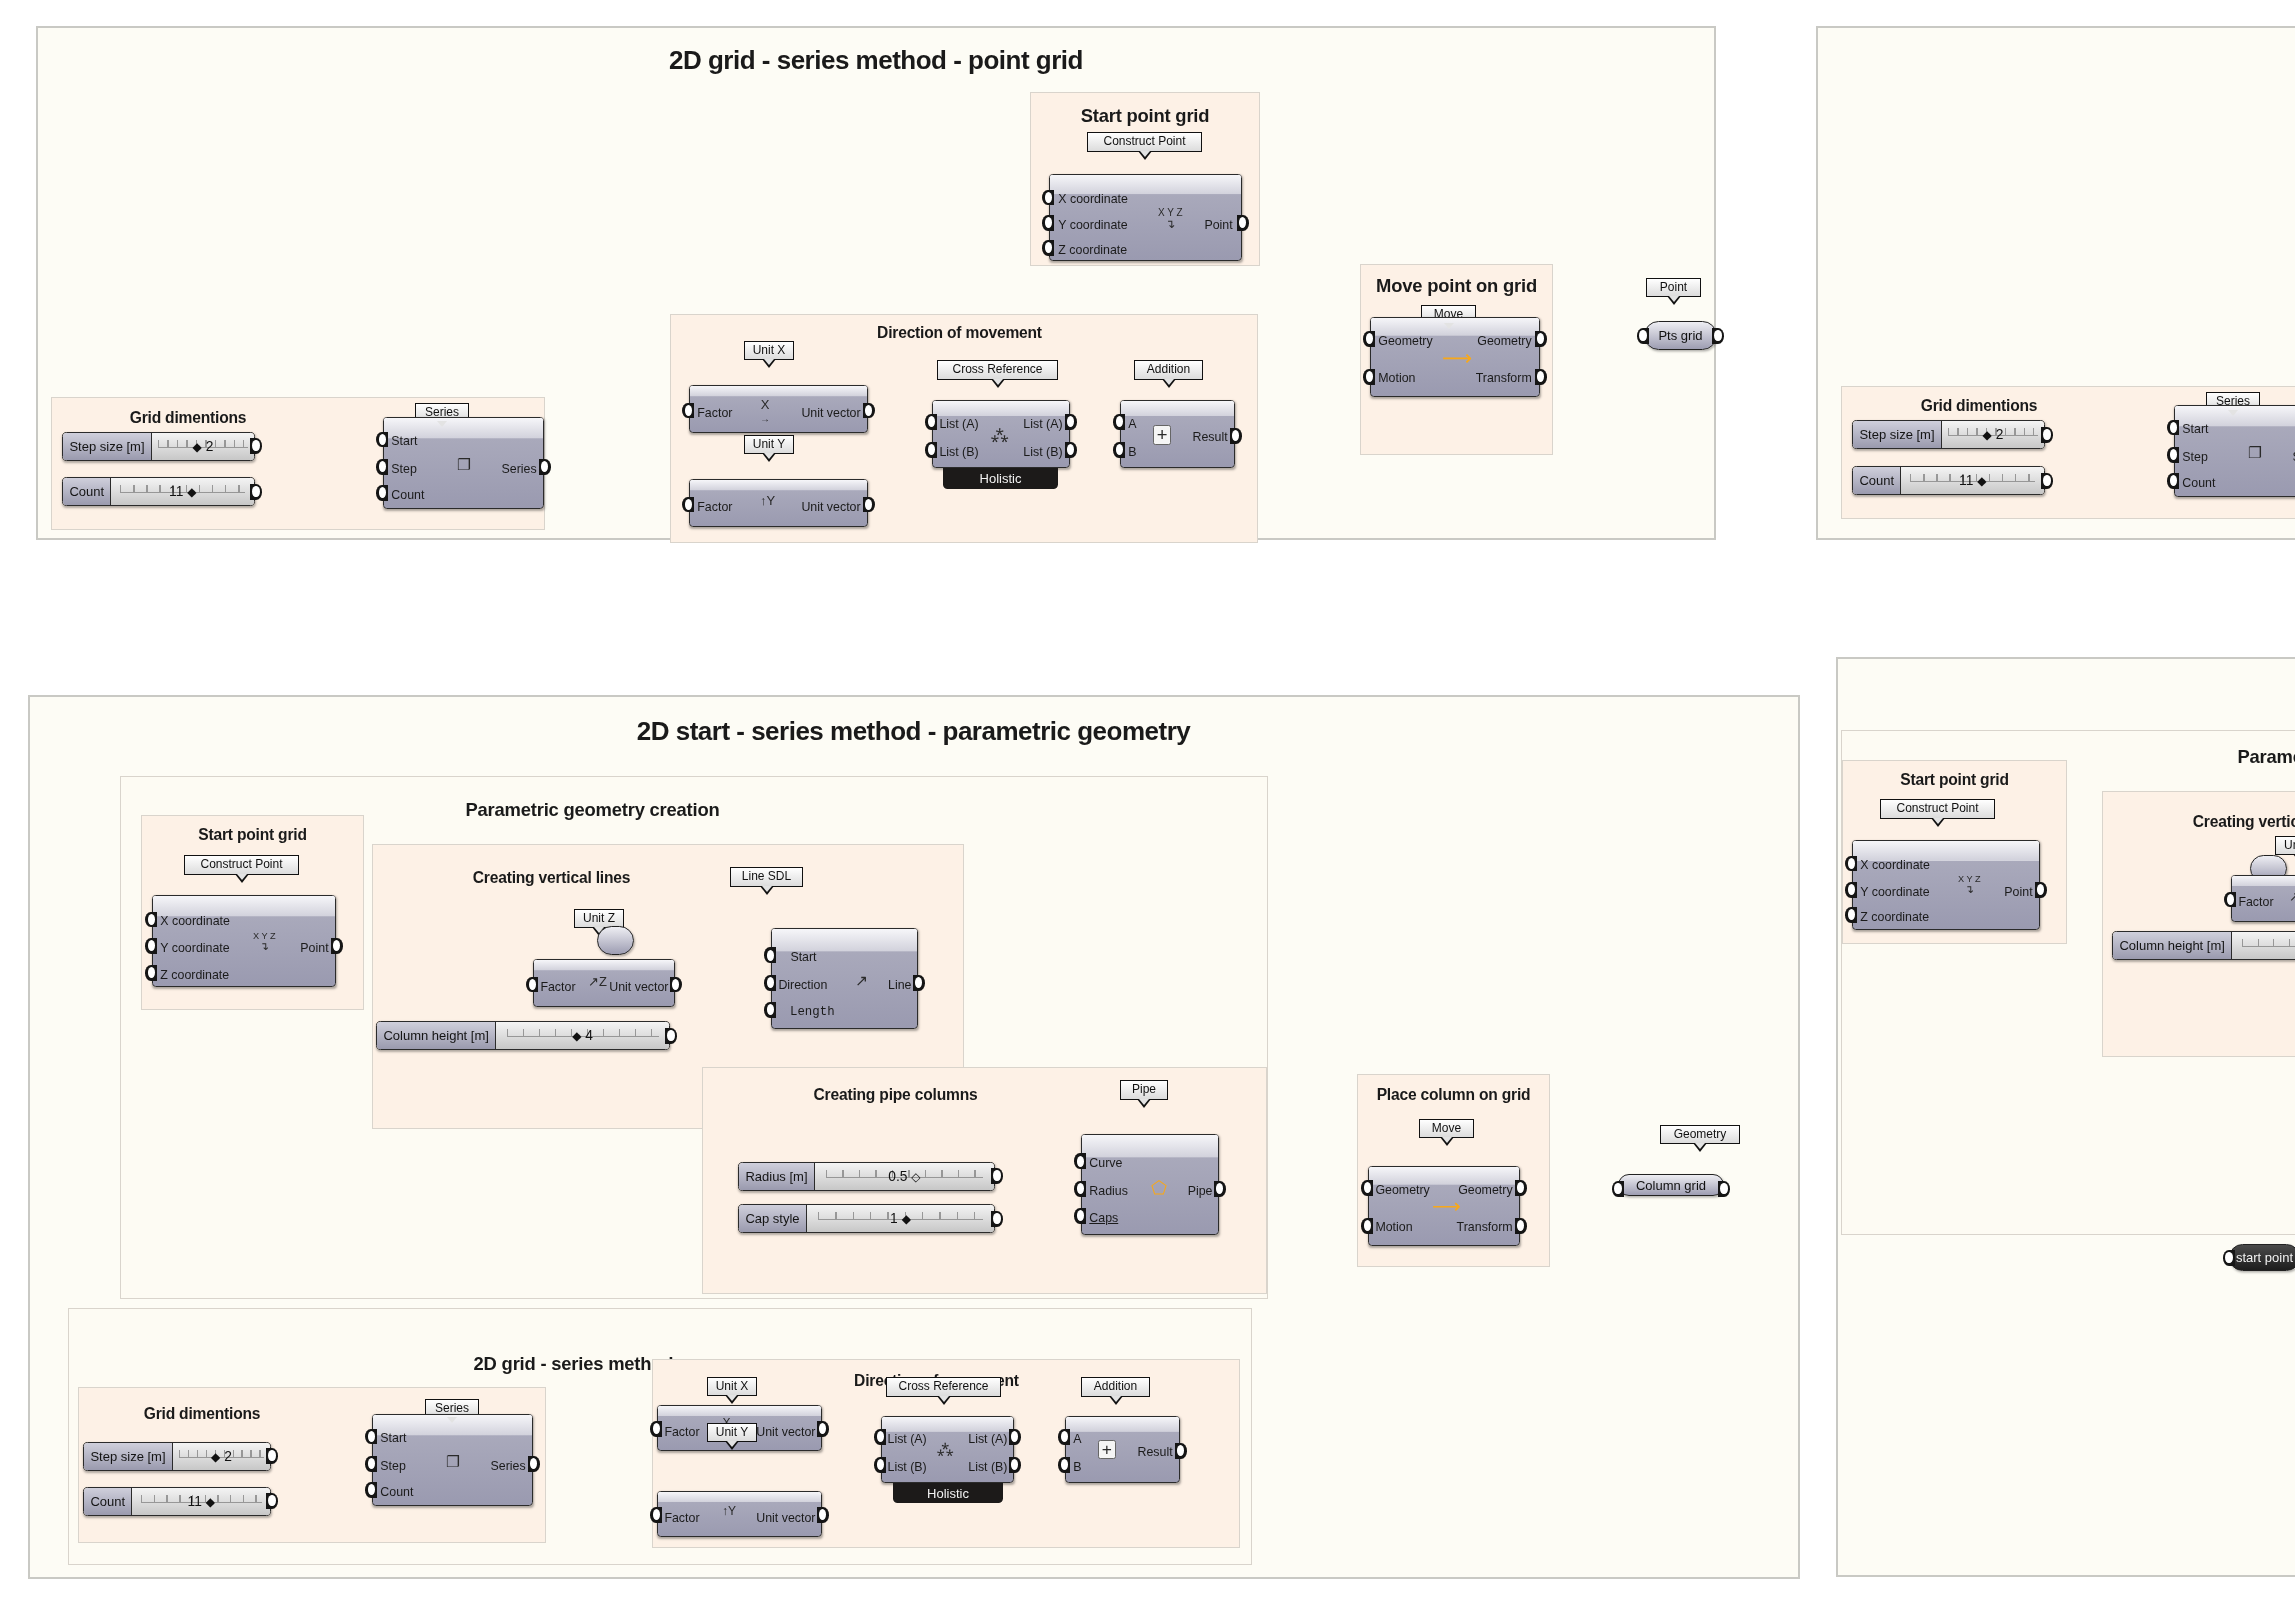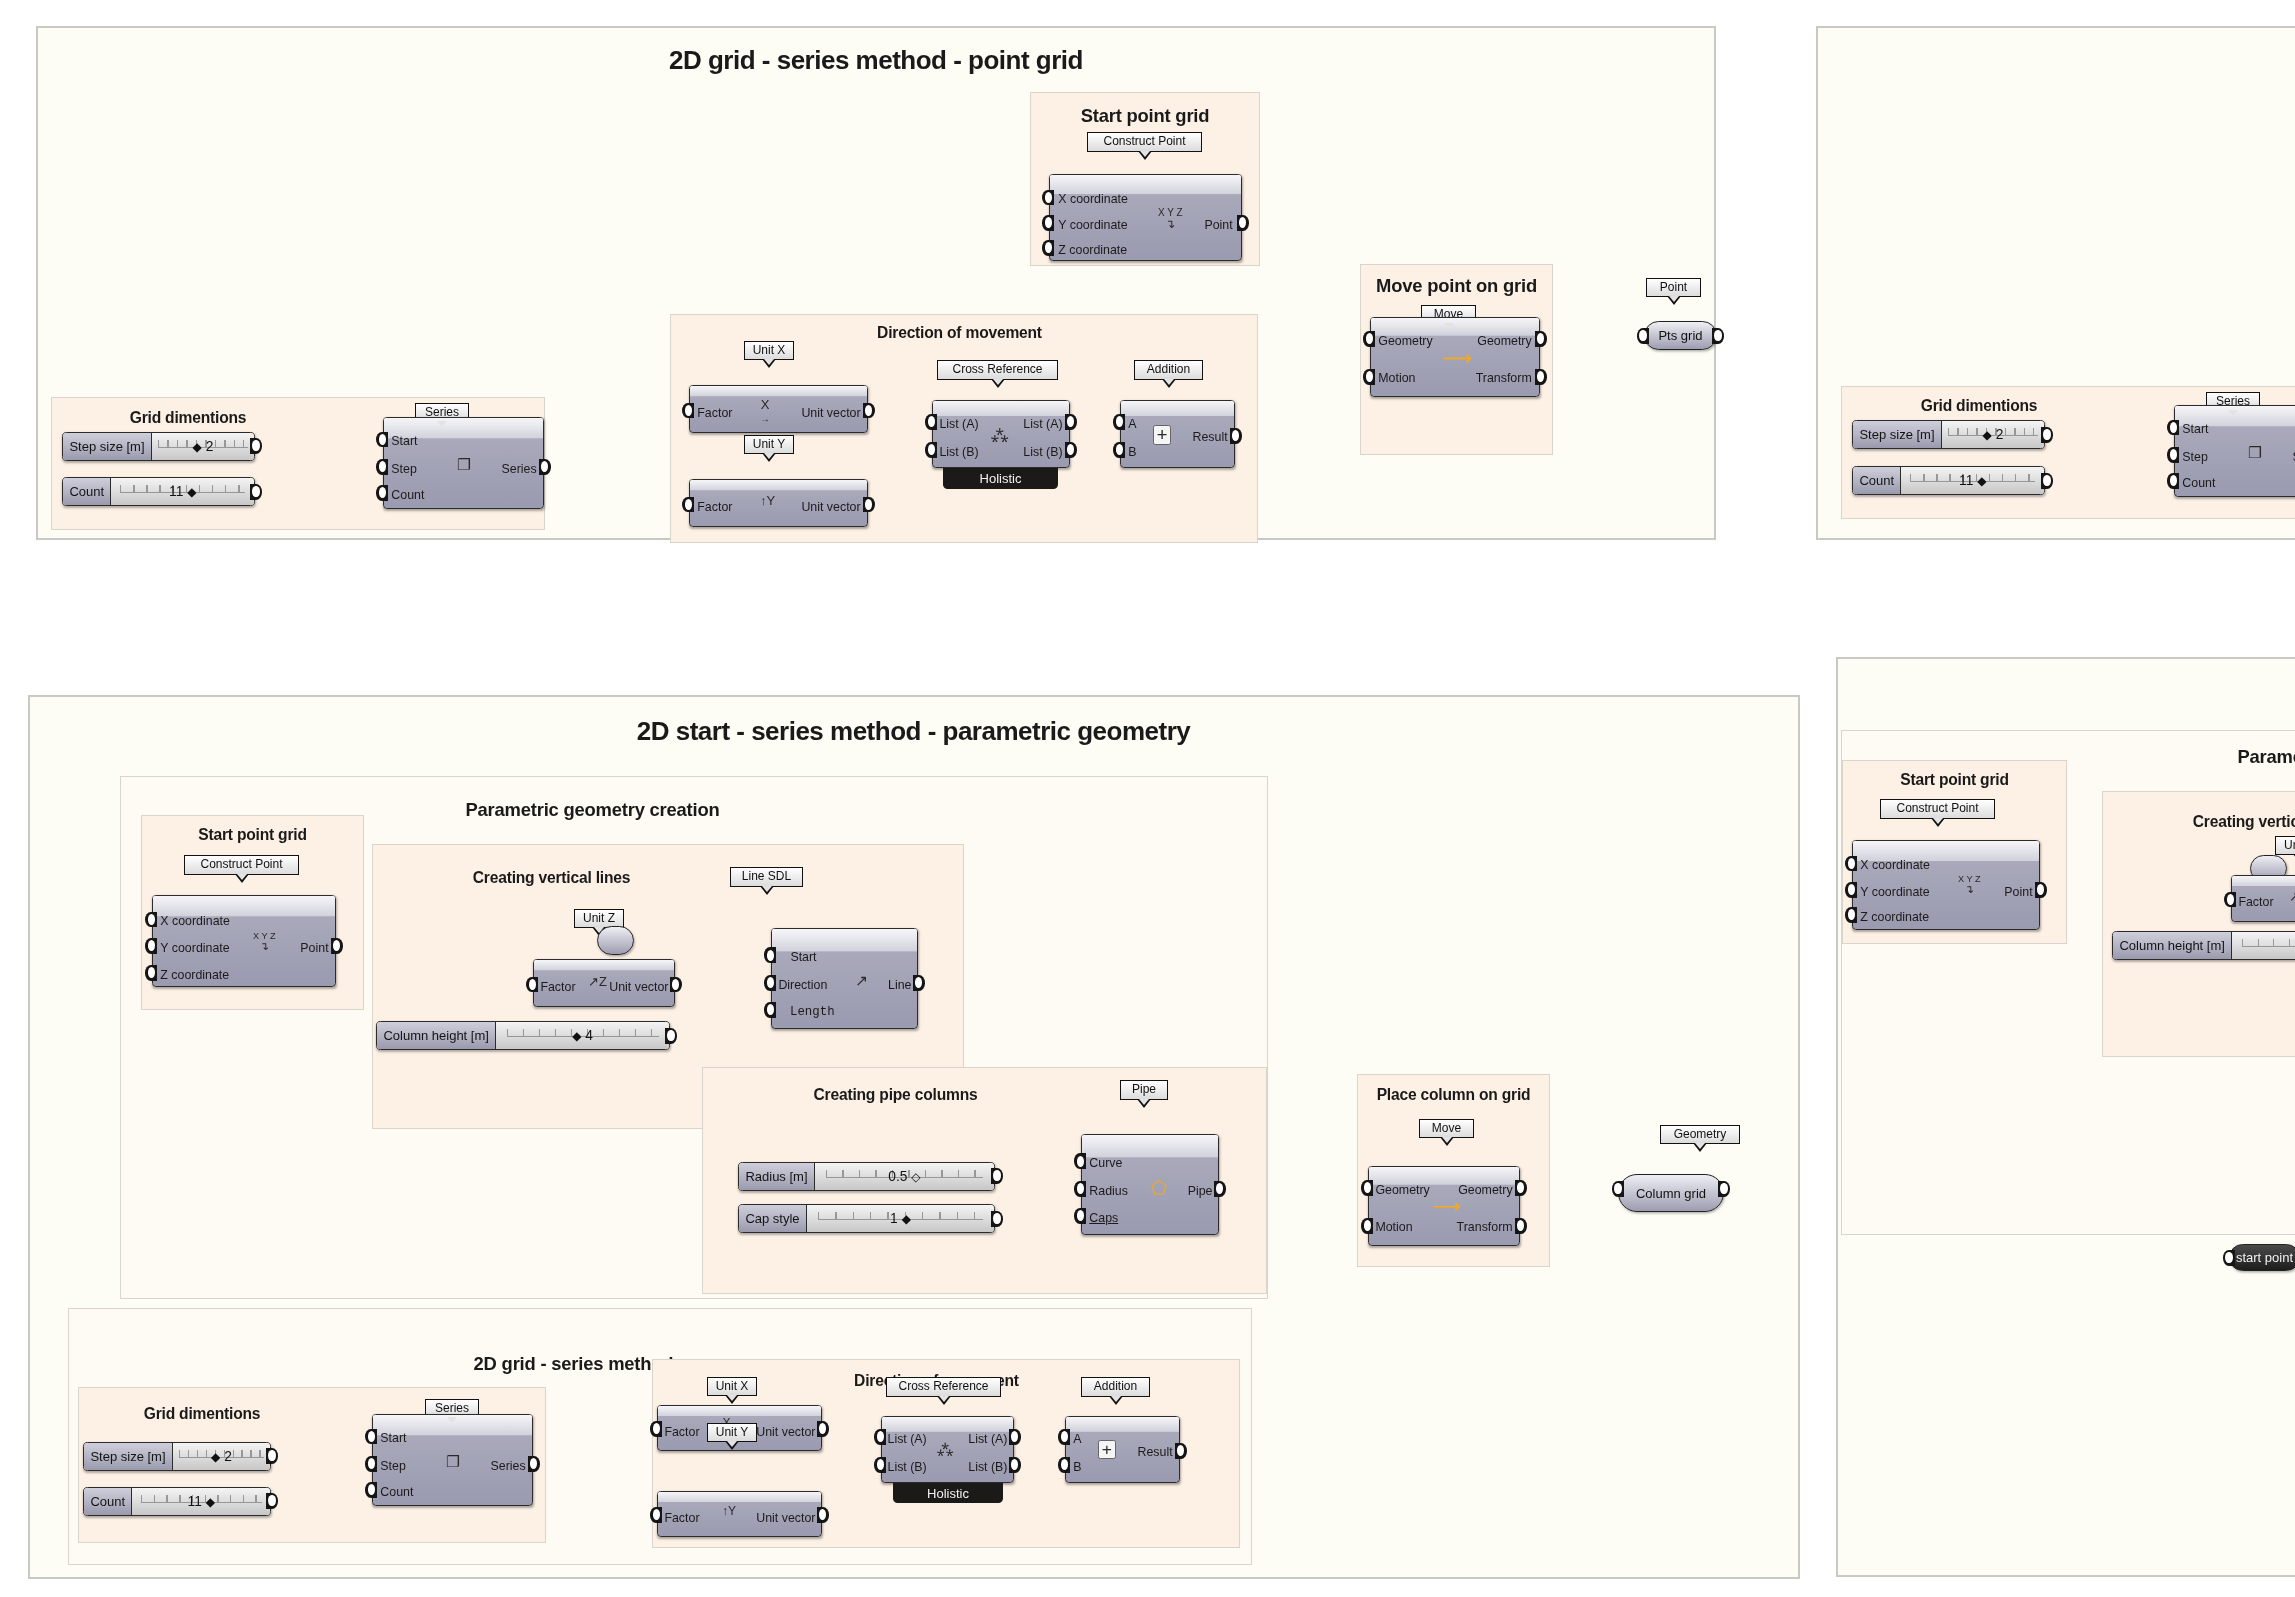--- a/index.html
+++ b/index.html
@@ -522,21 +522,21 @@
       <i></i>
     </div>
   <div class="nub out" style="right:-7.8px;top:13px;">
       <i></i>
     </div>
   <div class="nub out" style="right:-7.8px;top:51px;">
       <i></i>
     </div>
 </div>
 <div class="balloon" style="left:1660px;top:1125px;width:80px;height:19px;">Geometry</div>
-<div class="relay" style="left:1618px;top:1174px;width:106px;height:38px;">Column grid</div>
+<div class="relay" style="left:1618px;top:1174px;width:106px;height:22px;">Column grid</div>
 <div class="nub in" style="left:1612px;top:1181px;">
     <i></i>
   </div>
 <div class="nub out" style="left:1718px;top:1181px;">
     <i></i>
   </div>
 
 <div class="group" style="left:68px;top:1308px;width:1184px;height:257px;background:#fdfbf3;"></div>
 <div class="group-title" style="left:367px;top:1321px;width:413px;margin-top:32px;">2D grid - series method</div>
 

